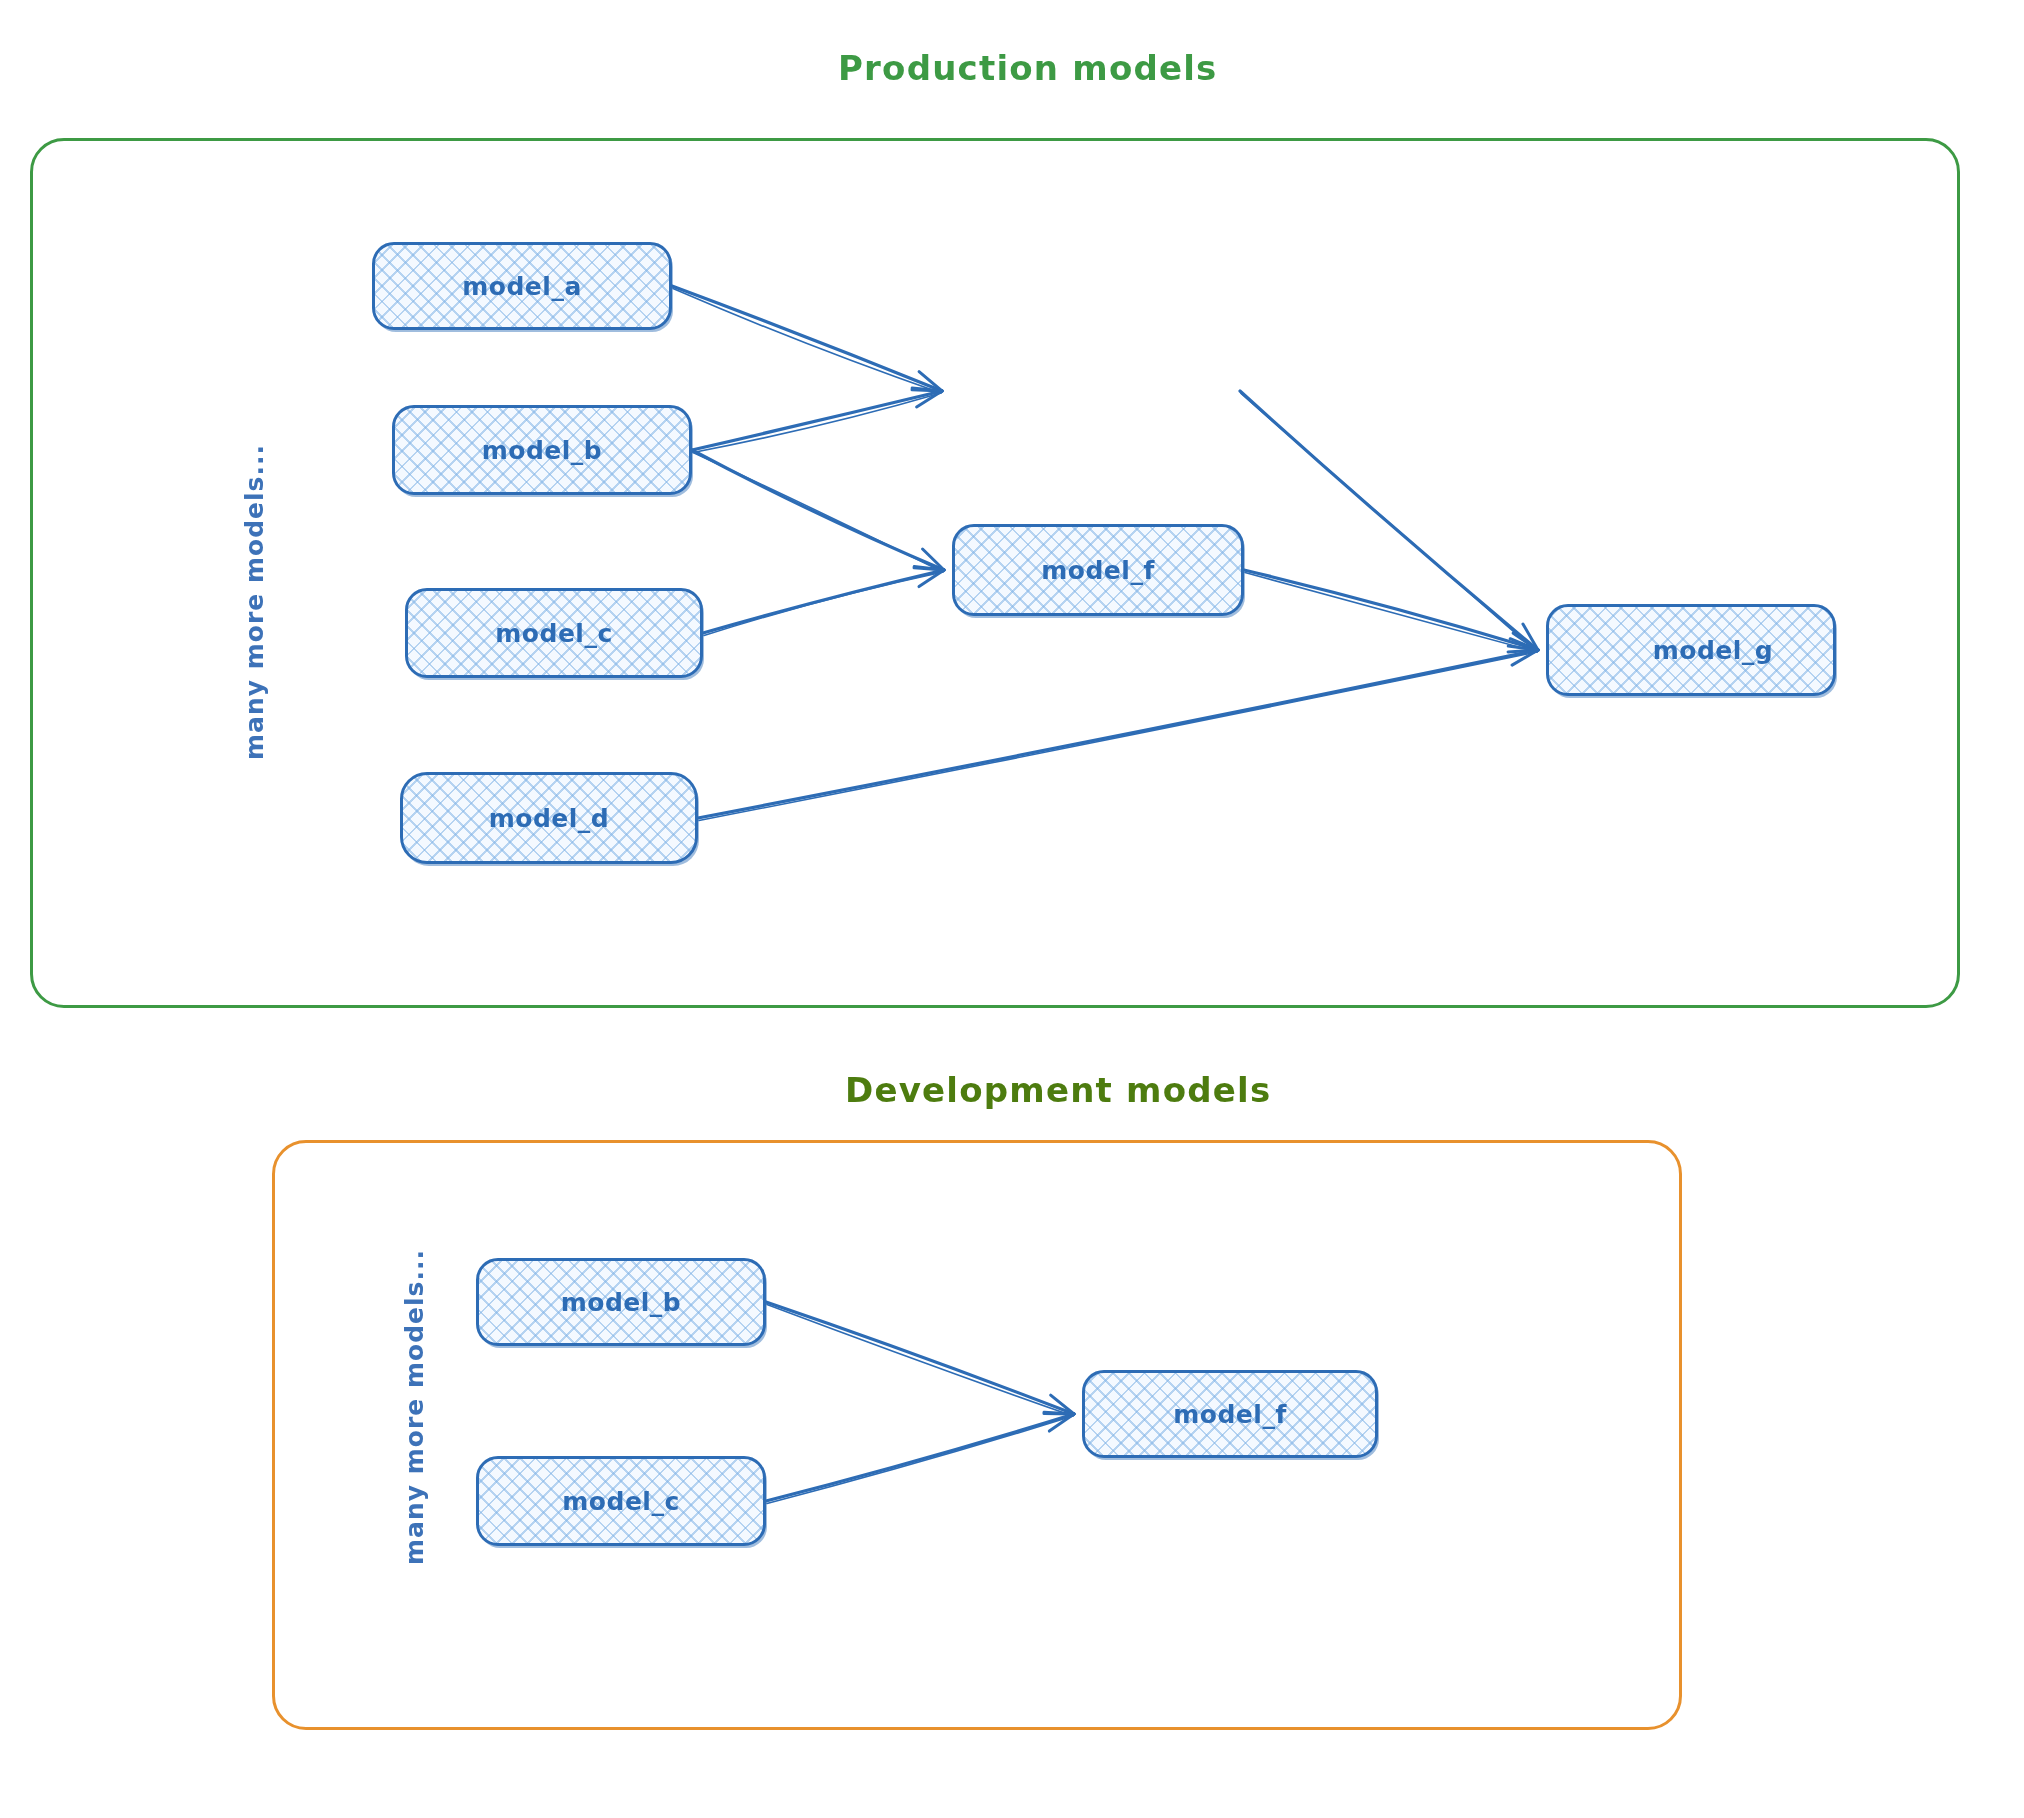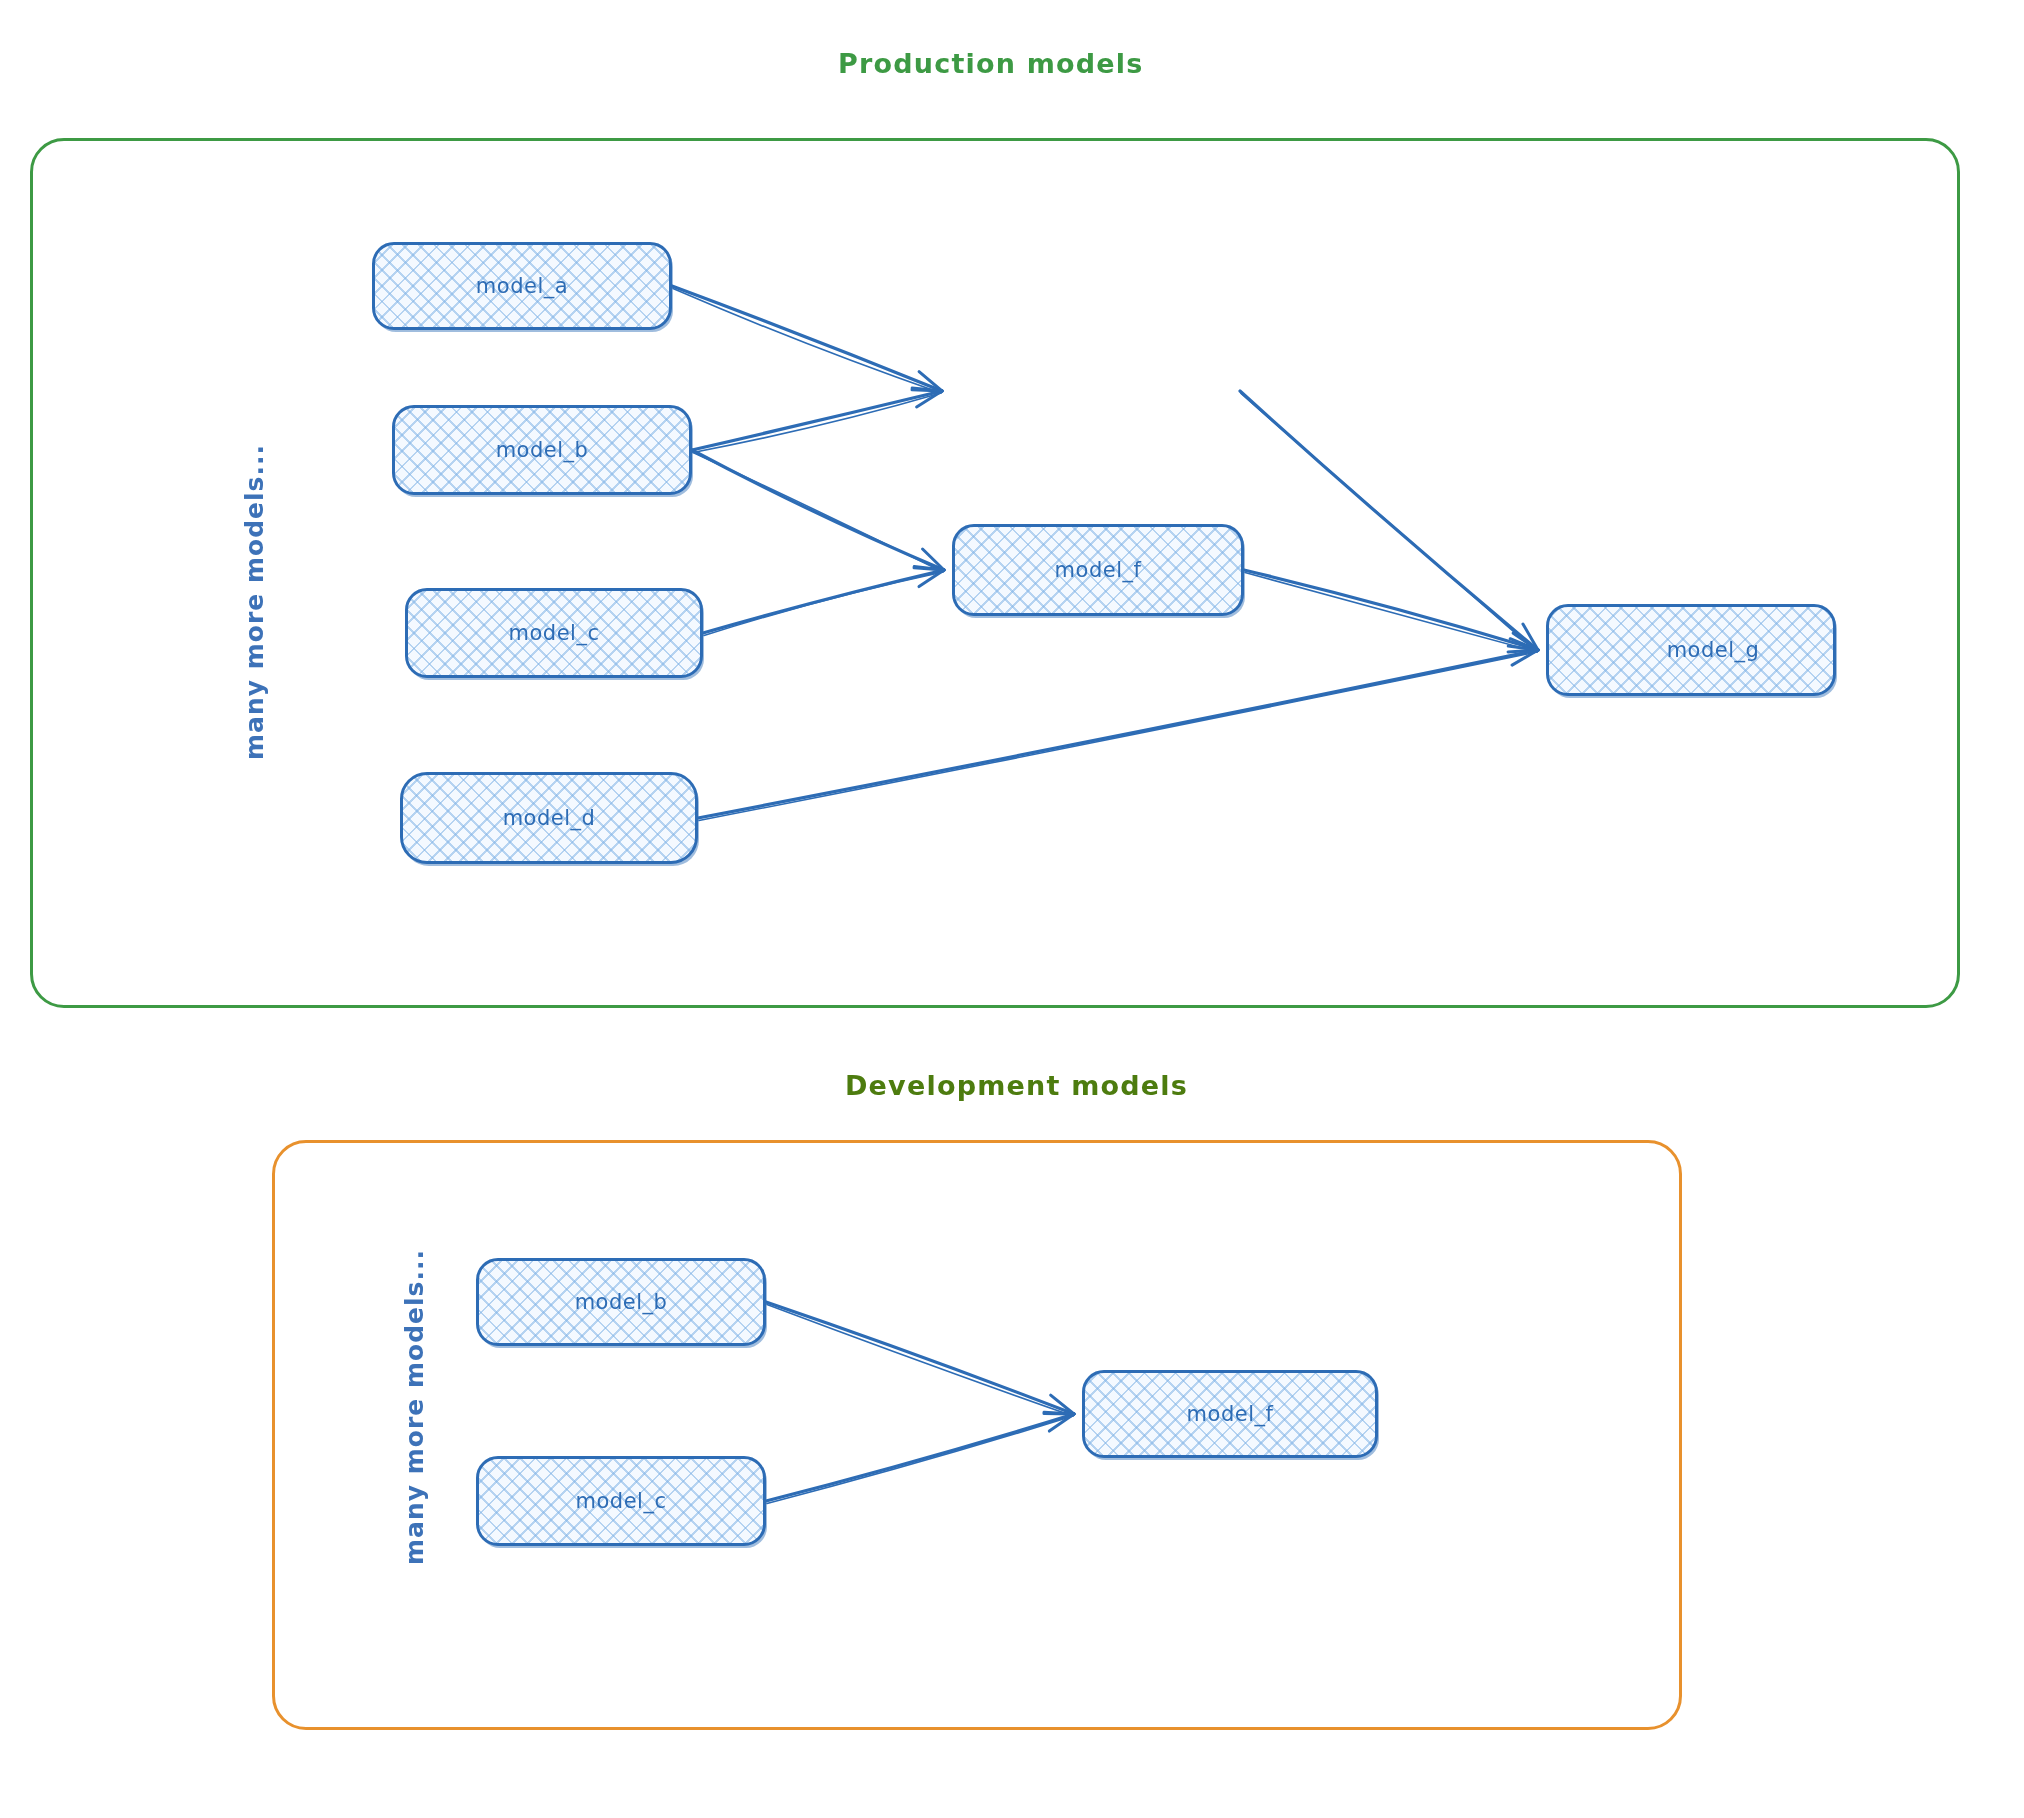--- a/index.html
+++ b/index.html
@@ -14,21 +14,21 @@
   #canvas {
     position: relative;
     width: 2024px;
     height: 1818px;
     background: #ffffff;
     overflow: hidden;
   }
   .group-title {
     position: absolute;
     font-family: "DejaVu Sans", sans-serif;
-    font-size: 27px;
+    font-size: 34px;
     font-weight: 600;
     letter-spacing: 1.2px;
     white-space: nowrap;
     user-select: none;
   }
   .group-box {
     position: absolute;
     border-radius: 34px;
     background: transparent;
     box-sizing: border-box;
@@ -62,22 +62,22 @@
         rgba(255,255,255,0) 11px),
       repeating-linear-gradient(-45deg,
         rgba(130,180,230,0.55) 0px,
         rgba(130,180,230,0.55) 2px,
         rgba(255,255,255,0) 2px,
         rgba(255,255,255,0) 11px);
     box-shadow: 2px 3px 0 -1px rgba(45,108,181,0.45);
   }
   .node-label {
     font-family: "DejaVu Sans", sans-serif;
-    font-size: 21px;
-    font-weight: 400;
+    font-size: 25px;
+    font-weight: 700;
     letter-spacing: 0.5px;
     color: #2d6cb5;
     user-select: none;
   }
   #edges {
     position: absolute;
     left: 0; top: 0;
     width: 2024px;
     height: 1818px;
     pointer-events: none;

